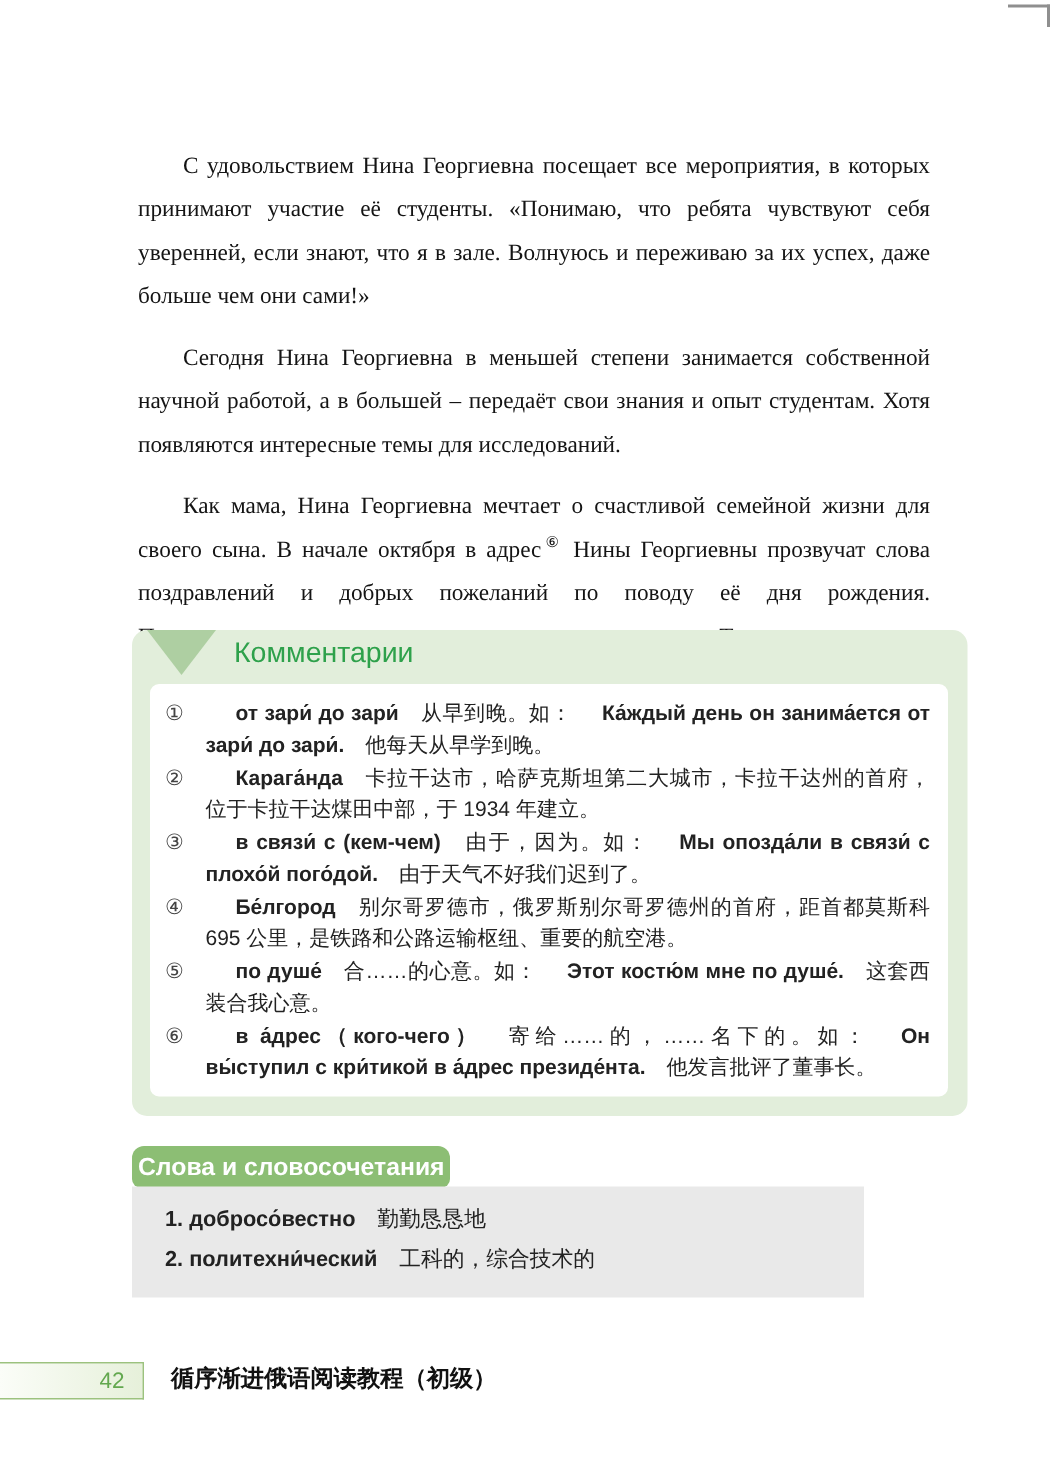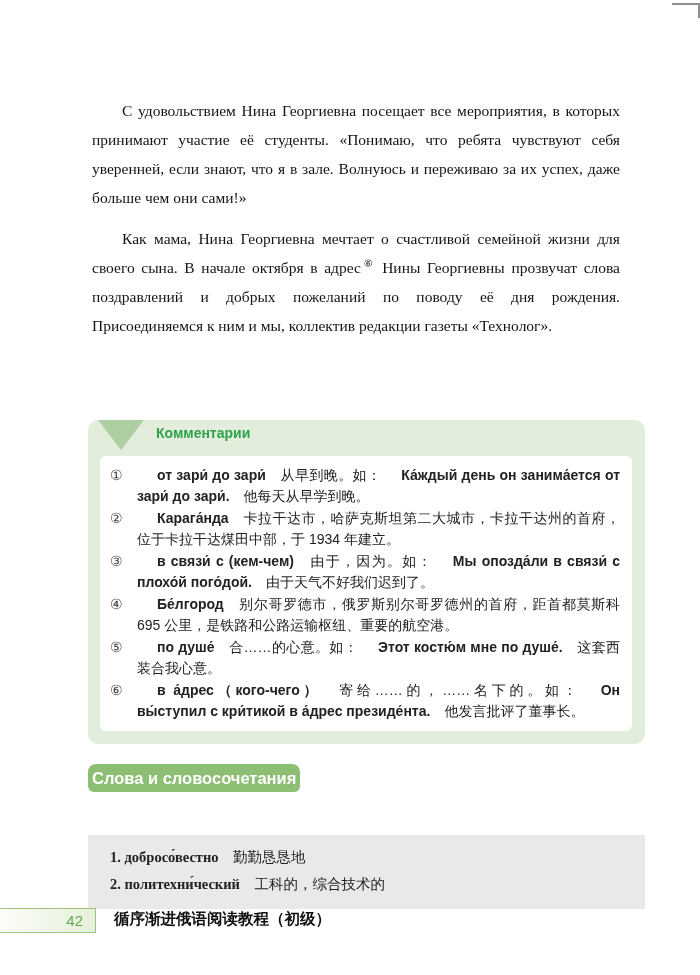--- a/index.html
+++ b/index.html
@@ -13,39 +13,39 @@
              font-size:15.5px; line-height:29px; text-align:justify; }
   .article p { margin:12px; text-indent:30px; }
   .article sup { font-size:10px; line-height:0; }
 
   .comments { position:absolute; left:88px; top:420px; width:557px;
               background:var(--container-green,#e2eedb); border-radius:10px; }
   .chevron { position:absolute; left:10px; top:0; width:0; height:0;
              border-left:23px solid transparent; border-right:23px solid transparent;
              border-top:30px solid var(--chevron-green,#aecfa2); }
   .comments-title { position:absolute; left:68px; top:5px; margin:0;
-                    font-family:"Liberation Sans", sans-serif; font-size:14px;
-                    font-weight:bold; color:var(--accent-green,#2ea14b); }
+                    font-family:"Liberation Sans", sans-serif; font-size:19px;
+                    font-weight:normal; color:var(--accent-green,#2ea14b); }
   .comments-box { margin:36px 13px 13px 12px; background:#fff; border-radius:6px;
                   padding:9px 12px 8px 10px; font-family:"Liberation Sans", sans-serif;
                   font-size:14px; line-height:21px; color:#222; }
   .c-item { display:flex; margin-bottom:1px; }
   .c-num { flex:0 0 27px; width:27px; color:#444; }
   .c-text { flex:1; text-align:justify; }
   .seg-ru { font-weight:bold;margin-left:20px; }
   .seg-zh { font-weight:normal; }
 
   .vocab-tab { position:absolute; left:88px; top:764px; height:28px; line-height:28px;
                padding:0 4px; background:var(--tab-green,#8cbe74); color:#fff;
                font-family:"Liberation Sans", sans-serif; font-weight:bold;
                font-size:16.5px; border-radius:8px 8px 6px 6px; }
-  .vocab-box { position:absolute; left:88px; top:791px; width:557px; box-sizing:border-box;
+  .vocab-box { position:absolute; left:88px; top:791px; width:488px; box-sizing:border-box;
                background:var(--vocab-gray,#e9e9e9); padding:9px 10px 11px 22px;
-               font-family:Liberation Serif, serif; font-size:14.5px;
-               line-height:27px; color:#222;margin-top:44px; }
+               font-family:Liberation Sans, sans-serif; font-size:14.5px;
+               line-height:27px; color:#222; }
   .v-item { white-space:nowrap; }
   .v-num, .v-ru { font-weight:bold; }
   .v-zh { font-weight:normal; }
 
   .pagenum-box { position:absolute; left:0; top:908px; width:96px; height:25px;
                  background:linear-gradient(to right,#fbfdf8,#e6f0da);
                  border:1px solid #9cc27e; border-left:none; box-sizing:border-box;
                  display:flex; align-items:center; justify-content:flex-end;
                  padding-right:12px; font-family:"Liberation Sans", sans-serif;
                  font-size:15px; color:var(--pagenum-green,#63a84f); }
@@ -54,20 +54,21 @@
 </style>
 </head>
 <body>
 
 <div class="page">
 
   <div class="corner-mark"></div>
 
   <div class="article">
       <p><span>С удовольствием Нина Георгиевна посещает все мероприятия, в которых принимают участие её студенты. «Понимаю, что ребята чувствуют себя уверенней, если знают, что я в зале. Волнуюсь и переживаю за их успех, даже больше чем они сами!»</span></p>
+      <p><span>Сегодня Нина Георгиевна в меньшей степени занимается собственной научной работой, а в большей – передаёт свои знания и опыт студентам. Хотя появляются интересные темы для исследований.</span></p>
       <p><span>Как мама, Нина Георгиевна мечтает о счастливой семейной жизни для своего сына. В начале октября в адрес</span><sup>⑥</sup><span> Нины Георгиевны прозвучат слова поздравлений и добрых пожеланий по поводу её дня рождения. Присоединяемся к ним и мы, коллектив редакции газеты «Технолог».</span></p>
     </div>
 
   <section class="comments">
     <div class="chevron"></div>
     <h2 class="comments-title">Комментарии</h2>
     <div class="comments-box">
         <div class="c-item">
           <div class="c-num">①</div>
           <div class="c-text"><span class="seg-ru">от зари́ до зари́</span><span class="seg-zh">　从早到晚。如：</span><span class="seg-ru">Ка́ждый день он занима́ется от зари́ до зари́.</span><span class="seg-zh">　他每天从早学到晚。</span></div>

